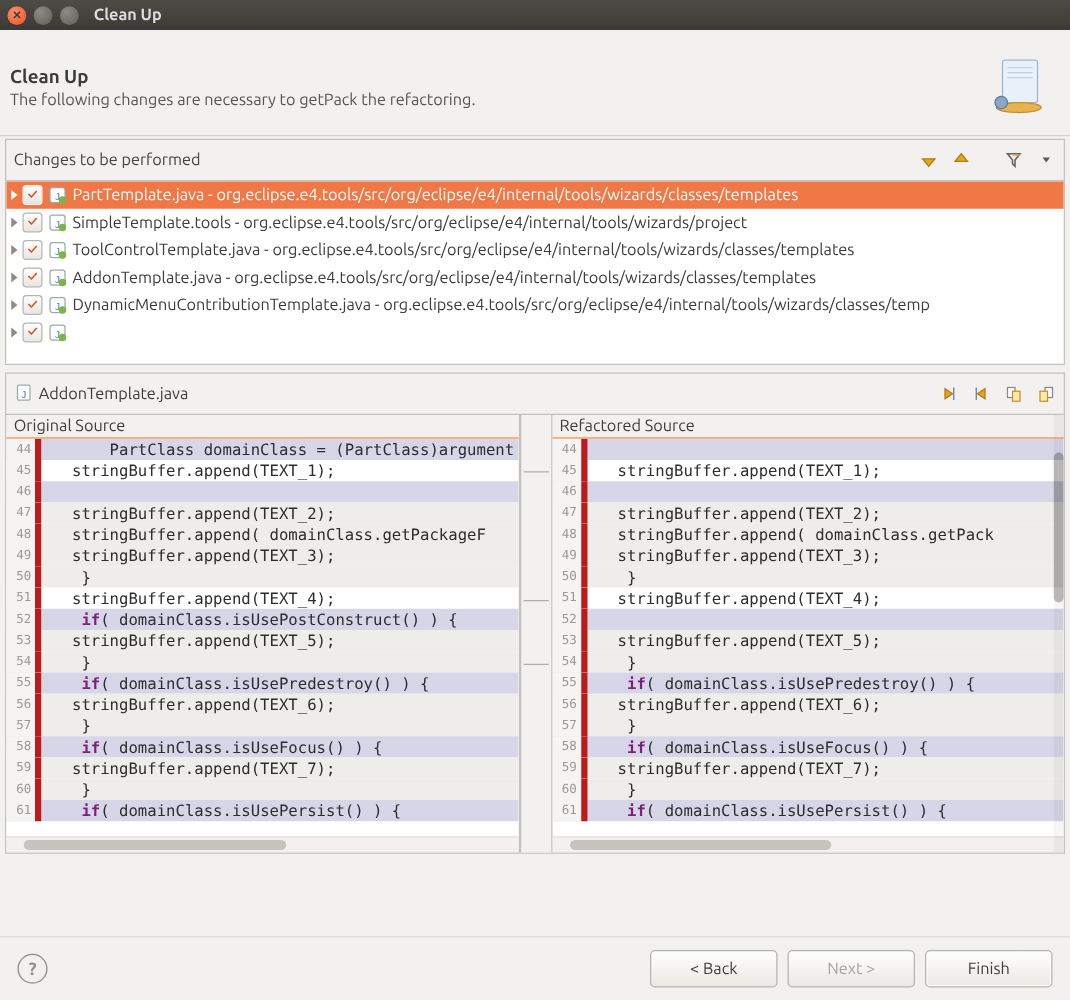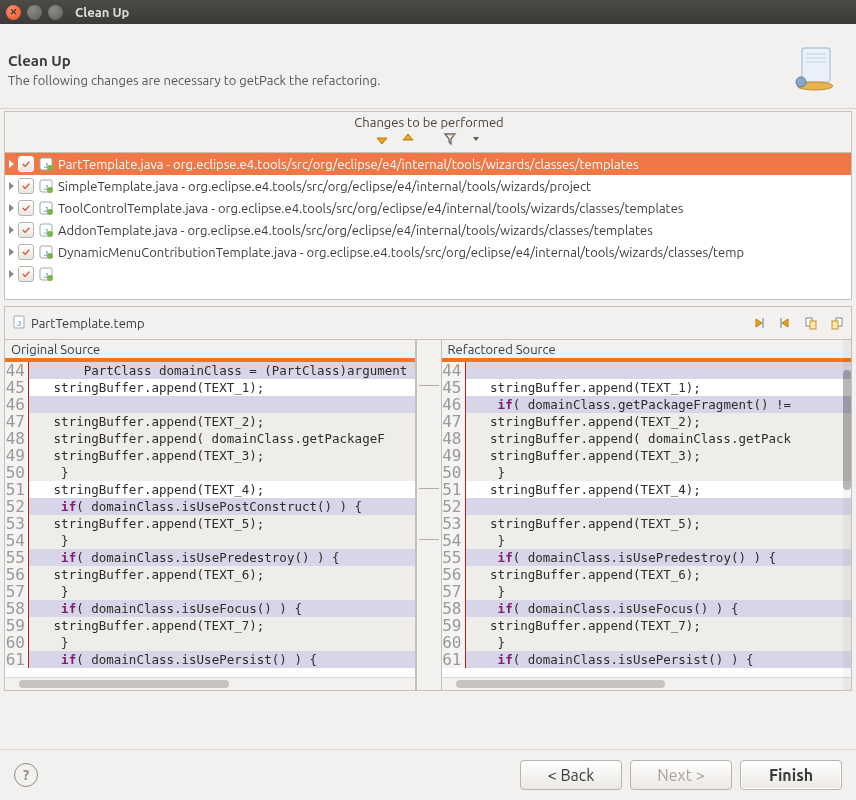--- a/index.html
+++ b/index.html
@@ -46,21 +46,20 @@
   }
 
   .content { padding: 2px 4px 4px 4px; }
 
   .changes-header {
     display: flex; align-items: center;
     border: 1px solid #c4c1bc;
     background: #f2f1f0;
     padding: 3px 4px 3px 6px;
     min-height: 26px;
-    flex-direction: column;
   }
   .changes-title { flex: 1; font-size: 13px; color: #464340; }
   .topbar-icons { display: flex; gap: 6px; align-items: center; }
   .icon-btn {
     width: 20px; height: 20px;
     display: flex; align-items: center; justify-content: center;
     border-radius: 2px;
   }
 
   .tree {
@@ -119,21 +118,21 @@
   .file-tab-name { flex: 1; display: flex; align-items: center; gap: 4px; }
 
   .diff-area {
     display: flex;
     border: 1px solid #c4c1bc; border-top: none;
     height: 350px;
   }
   .pane { flex: 1; display: flex; flex-direction: column; position: relative; overflow: hidden; }
   .pane-header {
     background: #f2f1f0;
-    border-bottom: 4px solid #f97316;
+    border-bottom: 1px solid #f97316;
     padding: 2px 6px;
     font-size: 13px;
   }
   .diff-body {
     flex: 1; overflow: hidden;
     font-family: "DejaVu Sans Mono", monospace;
     font-size: 12.5px;
     line-height: 17px;
     background: #fff;
     position: relative;
@@ -142,22 +141,22 @@
     display: flex;
     height: 17px;
     white-space: pre;
   }
   .ln {
     width: 20px;
     text-align: right;
     background: #f6f4f2;
     color: #999;
     padding-right: 3px;
-    font-size: 16px;
-    border-right: 1px solid #b91c1c;
+    font-size: 10px;
+    border-right: 5px solid #b91c1c;
     flex-shrink: 0;
   }
   .code { padding-left: 2px; overflow: hidden; color: #2e2d2b; }
   .kw { color: #7e1f73; font-weight: bold; }
   .shaded { background: #efede9; }
   .diff-body .hl { background: #d6d6e8; }
   .pane-left { border-right: 1px solid #c4c1bc; }
   .gap {
     width: 24px; background: #f2f1f0;
     border-right: 1px solid #c4c1bc;
@@ -201,25 +200,25 @@
     width: 22px; height: 22px; border: 1.5px solid #8e8b86;
     border-radius: 50%; color: #8e8b86;
     display: flex; align-items: center; justify-content: center;
     font-size: 14px; font-weight: bold;
   }
   .btn {
     min-width: 100px; height: 28px;
     margin-left: 8px;
     border: 1px solid #b7b3ad; border-radius: 4px;
     background: linear-gradient(to bottom, #ffffff, #ebe8e4);
-    font-size: 16px; color: #3c3c3c;
+    font-size: 13px; color: #3c3c3c;
     display: flex; align-items: center; justify-content: center;
   }
   .btn.disabled { color: #a8a5a0; }
-  .btn.primary { box-shadow: inset 0 0 0 1px #fff; font-weight: bold; }
+  .btn.primary { box-shadow: inset 0 0 0 1px #fff; }
 </style>
 </head>
 <body>
 
 <div class="titlebar">
   <div class="win-btn win-close">✕</div>
   <div class="win-btn win-min"></div>
   <div class="win-btn win-max"></div>
   <span class="titlebar-title">Clean Up</span>
 </div>
@@ -287,21 +286,21 @@
       <div class="tree-row">
         <span class="expander"></span>
         <span class="checkbox">✓</span>
         <span class="ji">
           <svg width="16" height="16" viewBox="0 0 16 16">
             <rect x="2" y="2" width="12" height="12" rx="2" fill="#fff" stroke="#9aa"></rect>
             <text x="8" y="12" font-size="8" text-anchor="middle" fill="#4679b2" font-family="sans-serif">J</text>
             <circle cx="12" cy="12" r="3" fill="#7ab547"></circle>
           </svg>
         </span>
-        <span>SimpleTemplate.java - org.eclipse.e4.tools/src/org/eclipse/e4/internal/tools/wizards/project</span>
+        <span>SimpleTemplate.tools - org.eclipse.e4.tools/src/org/eclipse/e4/internal/tools/wizards/project</span>
       </div>
       <div class="tree-row">
         <span class="expander"></span>
         <span class="checkbox">✓</span>
         <span class="ji">
           <svg width="16" height="16" viewBox="0 0 16 16">
             <rect x="2" y="2" width="12" height="12" rx="2" fill="#fff" stroke="#9aa"></rect>
             <text x="8" y="12" font-size="8" text-anchor="middle" fill="#4679b2" font-family="sans-serif">J</text>
             <circle cx="12" cy="12" r="3" fill="#7ab547"></circle>
           </svg>
@@ -346,21 +345,21 @@
     </div>
 
   <div class="file-tab-row">
     <div class="file-tab-name">
       <span>
         <svg width="16" height="16" viewBox="0 0 16 16">
             <rect x="3" y="2" width="10" height="12" rx="1" fill="#fff" stroke="#9aa"></rect>
             <text x="8" y="12" font-size="8" text-anchor="middle" fill="#4679b2" font-family="sans-serif">J</text>
           </svg>
       </span>
-      <span>PartTemplate.temp</span>
+      <span>AddonTemplate.java</span>
     </div>
     <div class="topbar-icons">
       <span class="icon-btn">
         <svg width="14" height="14" viewBox="0 0 14 14">
             <path d="M4 7 L10 3 L10 11 Z" transform="rotate(180 7 7)" fill="#e9a323" stroke="#b67a0d"></path>
             <line x1="11" y1="2" x2="11" y2="12" stroke="#5c7b9a"></line>
           </svg>
       </span>
       <span class="icon-btn">
         <svg width="14" height="14" viewBox="0 0 14 14">
@@ -413,21 +412,21 @@
     <div class="gap">
       <div class="gap-line" style="top:45px"></div>
       <div class="gap-line" style="top:148px"></div>
       <div class="gap-line" style="top:199px"></div>
     </div>
     <div class="pane" style="position:relative">
       <div class="pane-header">Refactored Source</div>
       <div class="diff-body" id="right-body">
           <div class="code-line hl"><span class="ln">44</span></div>
           <div class="code-line"><span class="ln">45</span><span class="code">   stringBuffer.append(TEXT_1);</span></div>
-          <div class="code-line hl"><span class="ln">46</span><span class="code">    <span class="kw">if</span>( domainClass.getPackageFragment() !=</span></div>
+          <div class="code-line hl"><span class="ln">46</span></div>
           <div class="code-line shaded"><span class="ln">47</span><span class="code">   stringBuffer.append(TEXT_2);</span></div>
           <div class="code-line shaded"><span class="ln">48</span><span class="code">   stringBuffer.append( domainClass.getPack</span></div>
           <div class="code-line shaded"><span class="ln">49</span><span class="code">   stringBuffer.append(TEXT_3);</span></div>
           <div class="code-line shaded"><span class="ln">50</span><span class="code">    }</span></div>
           <div class="code-line"><span class="ln">51</span><span class="code">   stringBuffer.append(TEXT_4);</span></div>
           <div class="code-line hl"><span class="ln">52</span></div>
           <div class="code-line shaded"><span class="ln">53</span><span class="code">   stringBuffer.append(TEXT_5);</span></div>
           <div class="code-line shaded"><span class="ln">54</span><span class="code">    }</span></div>
           <div class="code-line hl"><span class="ln">55</span><span class="code">    <span class="kw">if</span>( domainClass.isUsePredestroy() ) {</span></div>
           <div class="code-line shaded"><span class="ln">56</span><span class="code">   stringBuffer.append(TEXT_6);</span></div>

